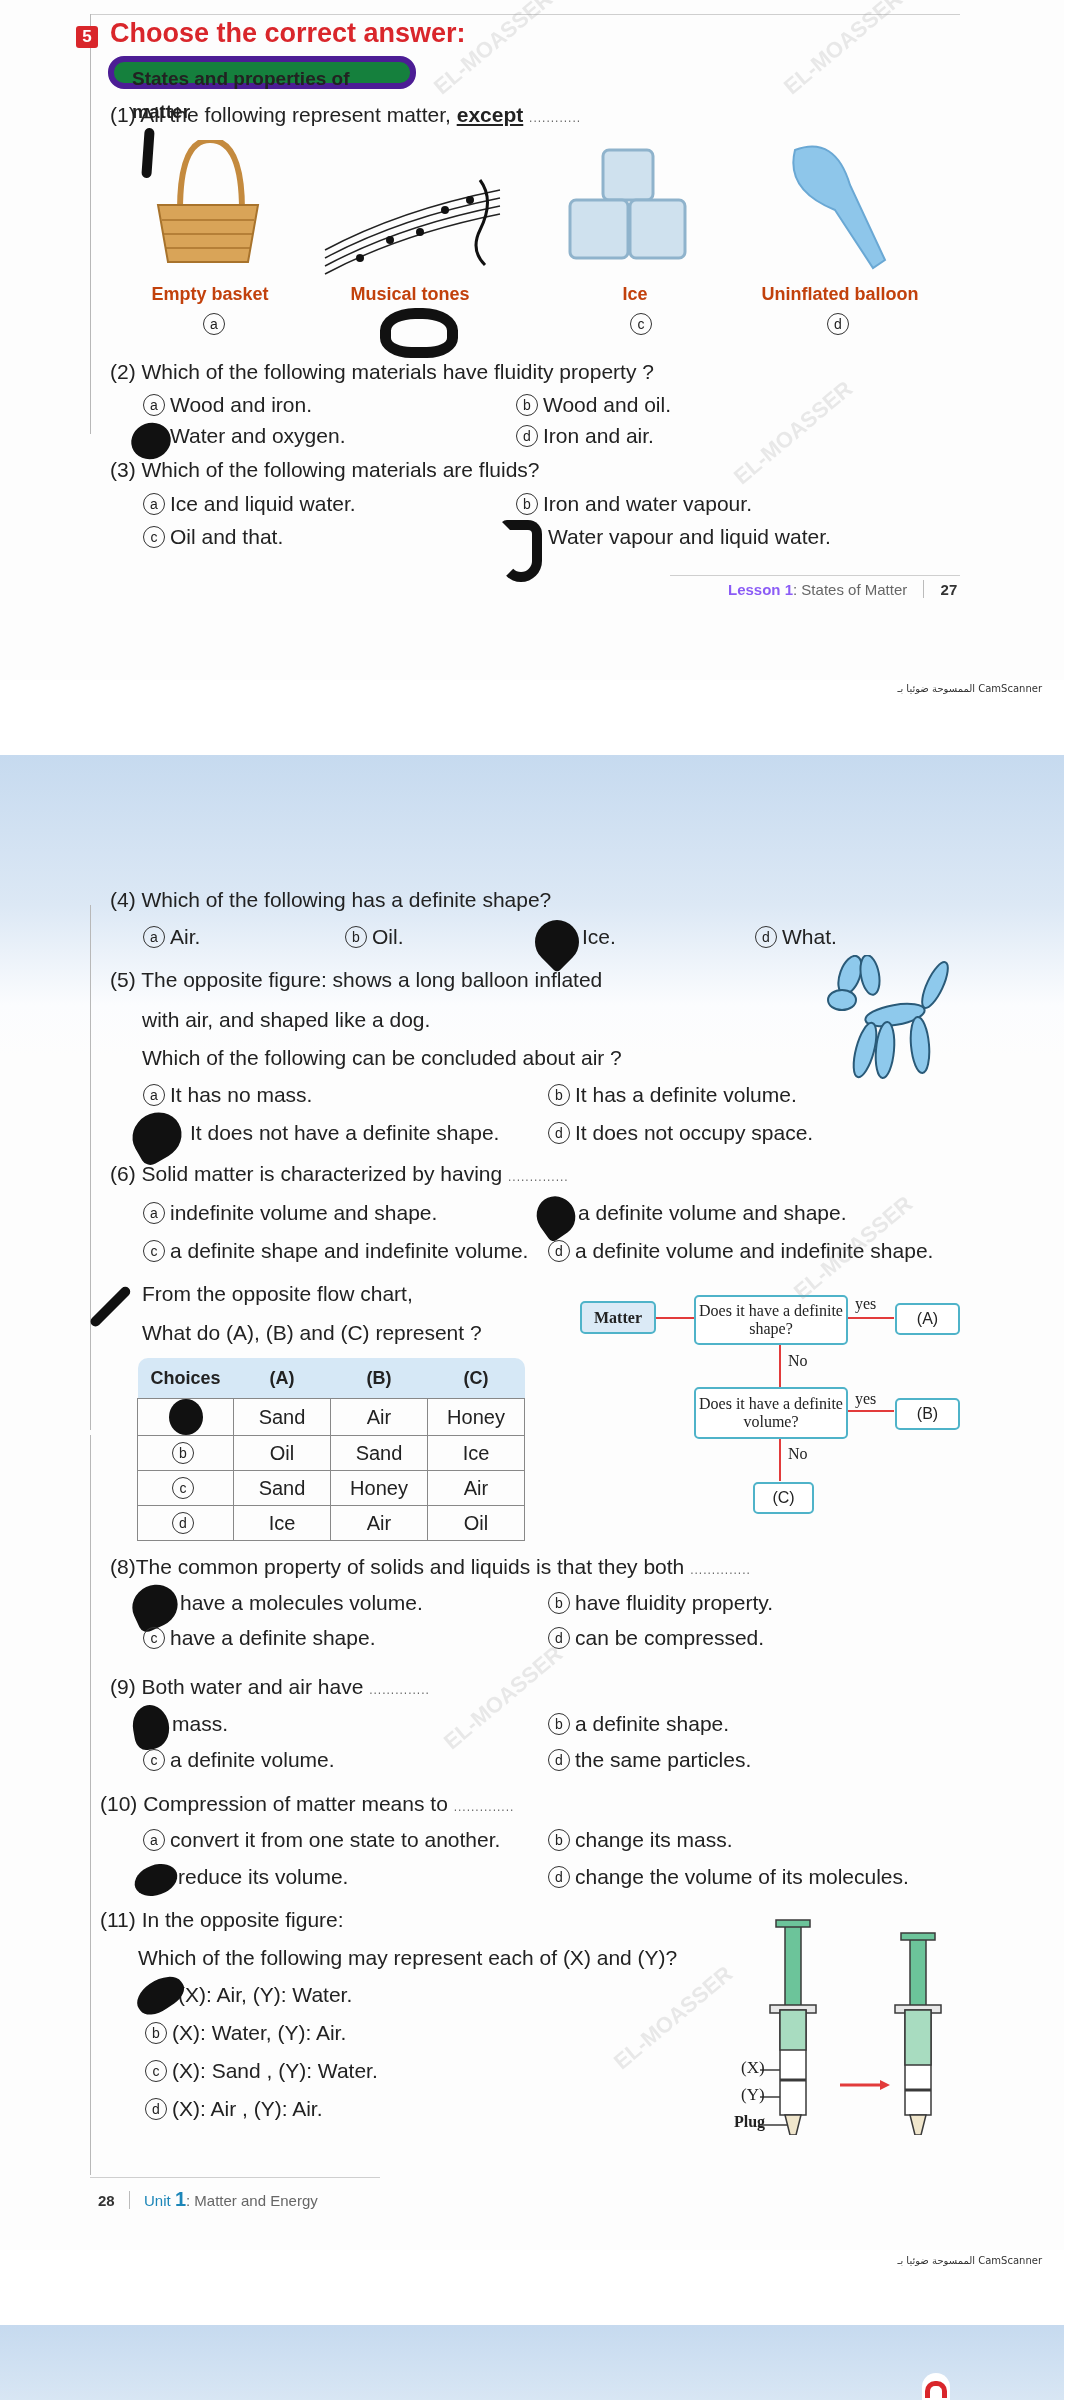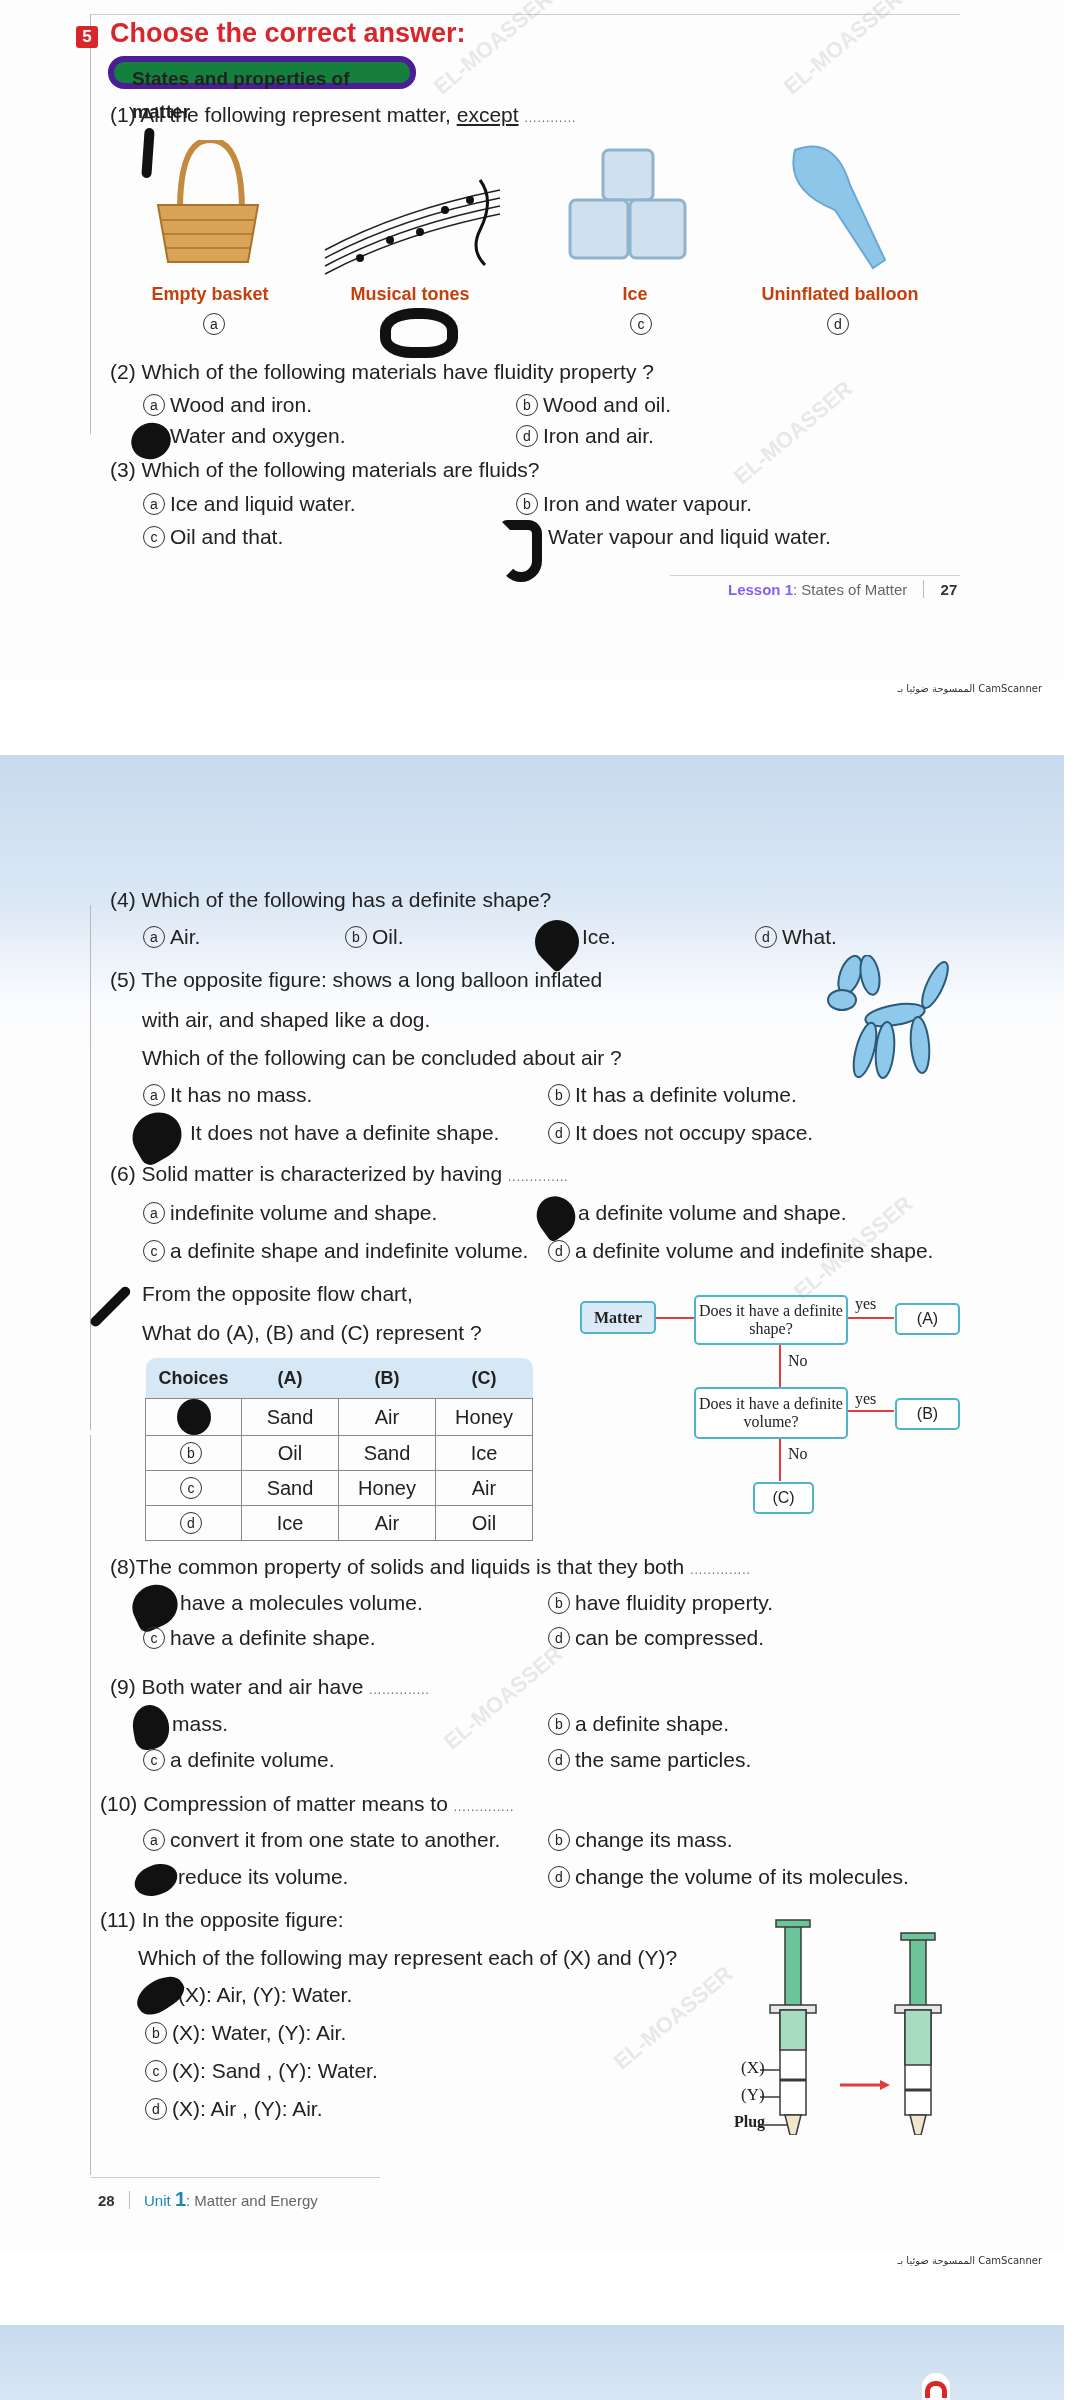--- a/index.html
+++ b/index.html
@@ -16,21 +16,21 @@
   .opt{position:absolute;font-size:21px;color:#222;white-space:nowrap;}
   .circ{display:inline-block;width:20px;height:20px;border:1.5px solid #333;border-radius:50%;font-size:14px;line-height:20px;text-align:center;margin-right:5px;vertical-align:2px;}
   .dots{letter-spacing:1px;font-size:12px;color:#666;}
   .blot{position:absolute;background:#111;border-radius:50%;}
   .hdr-num{position:absolute;left:76px;top:26px;width:22px;height:22px;background:#d9262b;color:#fff;font-weight:bold;font-size:17px;line-height:22px;text-align:center;border-radius:3px;}
   .hdr-title{position:absolute;left:110px;top:18px;font-size:27px;color:#d9262b;font-weight:bold;}
   .pill{position:absolute;left:108px;top:56px;width:308px;height:33px;background:#15803d;border:6px solid #4c1d95;border-radius:16px;font-size:19px;font-weight:bold;color:#222;line-height:33px;padding-left:18px;box-sizing:border-box;}
   .caption{position:absolute;font-size:18px;color:#c2410c;font-weight:bold;text-align:center;}
   .flowbox{position:absolute;border:2px solid #4fb3c9;border-radius:5px;background:#fff;font-family:"Liberation Serif",serif;font-size:16px;text-align:center;line-height:18px;box-sizing:border-box;display:flex;align-items:center;justify-content:center;}
   .arrow{position:absolute;background:#e23b3b;}
-  .tbl{position:absolute;left:145px;top:1358px;border-collapse:collapse;font-size:20px;padding-left:8px;}
+  .tbl{position:absolute;left:137px;top:1358px;border-collapse:collapse;font-size:20px;padding-left:8px;}
   .tbl th{background:#d6e8f6;font-size:18px;font-weight:bold;height:40px;padding:0;}
   .tbl td{border:1px solid #888;height:34px;text-align:center;padding:0;}
   .tbl th,.tbl td{width:96px;}
   .tbl th:first-child,.tbl td:first-child{width:95px;}
   .footer-lesson{position:absolute;font-size:15px;}
   .wm{position:absolute;font-size:22px;font-weight:bold;color:rgba(160,160,160,0.22);transform:rotate(-40deg);white-space:nowrap;}
 </style>
 </head>
 <body>
 
@@ -38,21 +38,21 @@
   <div class="hline" style="left:90px;top:14px;width:870px;"></div>
   <div class="vline" style="top:14px;height:420px;"></div>
 
   <div class="hdr-num">5</div>
   <div class="hdr-title">Choose the correct answer:</div>
   <div class="pill">States and properties of matter</div>
 
   <div class="q" style="left:110px;top:103px;">
     <span>(1)</span>
     <span>All the following represent matter,</span>
-    <span style="font-weight:normal;text-decoration:underline;">except</span>
+    <span style="font-weight:bold;text-decoration:underline;">except</span>
     <span class="dots">............</span>
   </div>
 
   <div class="abs" style="left:143px;top:128px;width:10px;height:50px;background:#111;border-radius:5px;transform:rotate(4deg);"></div>
 
   <div class="abs" style="left:150px;top:140px;width:115px;height:130px;">
     <svg width="115" height="130" viewBox="0 0 115 130">
         <path d="M30 70 Q30 0 60 0 Q92 0 92 70" fill="none" stroke="#c48a3e" stroke-width="6"></path>
         <path d="M8 65 L108 65 L98 122 L18 122 Z" fill="#d9a458" stroke="#a8732c" stroke-width="2"></path>
         <g stroke="#a8732c" stroke-width="1.5">

